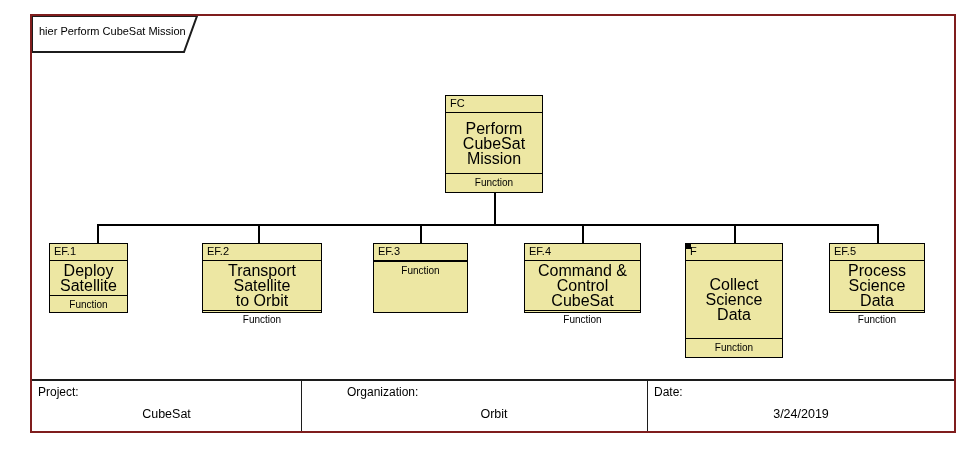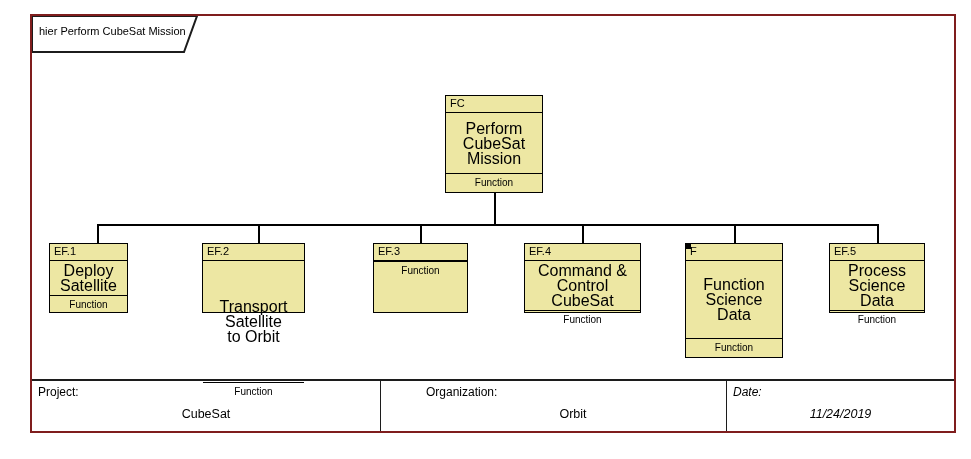--- a/index.html
+++ b/index.html
@@ -78,21 +78,21 @@
     left: 0; right: 0; bottom: 0;
     height: 52px;
     border-top: 2px solid #1c1c1c;
     display: flex;
   }
   .footer-cell {
     position: relative;
     height: 100%;
     border-right: 1.5px solid #1c1c1c;
   }
-  .footer-cell:last-child { border-right: none; font-style: italic; }
+  .footer-cell:last-child { border-right: none; }
   .footer-label {
     position: absolute;
     left: 6px; top: 4px;
     font-size: 12px;
   }
   .footer-value {
     position: absolute;
     left: 0; right: 0; top: 26px;
     text-align: center;
     font-size: 12.5px;
@@ -130,21 +130,21 @@
   </div>
 
   <div class="node" style="left:17px; top:227px; width:79px; height:70px;">
     <div class="node-id">EF.1</div>
     <div class="node-name">
         <span>Deploy Satellite</span>
       </div>
     <div class="node-type">Function</div>
   </div>
 
-  <div class="node" style="left:170px; top:227px; width:103px; height:70px;gap:36px;">
+  <div class="node" style="left:170px; top:227px; width:120px; height:70px;">
     <div class="node-id">EF.2</div>
     <div class="node-name">
         <span>Transport Satellite
 to Orbit</span>
       </div>
     <div class="node-type">Function</div>
   </div>
 
   <div class="node" style="left:341px; top:227px; width:95px; height:70px;">
     <div class="node-id">EF.3</div>
@@ -157,43 +157,43 @@
         <span>Command &amp;
 Control CubeSat</span>
       </div>
     <div class="node-type">Function</div>
   </div>
 
   <div class="node" style="left:653px; top:227px; width:98px; height:115px;">
     <div class="marker"></div>
     <div class="node-id">F</div>
     <div class="node-name">
-        <span>Function Science
+        <span>Collect Science
 Data</span>
       </div>
     <div class="node-type">Function</div>
   </div>
 
   <div class="node" style="left:797px; top:227px; width:96px; height:70px;justify-content:space-between;">
     <div class="node-id">EF.5</div>
     <div class="node-name">
         <span>Process Science
 Data</span>
       </div>
     <div class="node-type">Function</div>
   </div>
 
   <div class="footer">
-    <div class="footer-cell" style="width:349px;">
+    <div class="footer-cell" style="width:270px;">
       <div class="footer-label">Project:</div>
       <div class="footer-value">CubeSat</div>
     </div>
     <div class="footer-cell" style="width:307px;margin-left:39px;">
       <div class="footer-label">Organization:</div>
       <div class="footer-value">Orbit</div>
     </div>
     <div class="footer-cell" style="flex:1;">
       <div class="footer-label">Date:</div>
-      <div class="footer-value">11/24/2019</div>
+      <div class="footer-value">3/24/2019</div>
     </div>
   </div>
 
 </div>
 
 </body></html>

